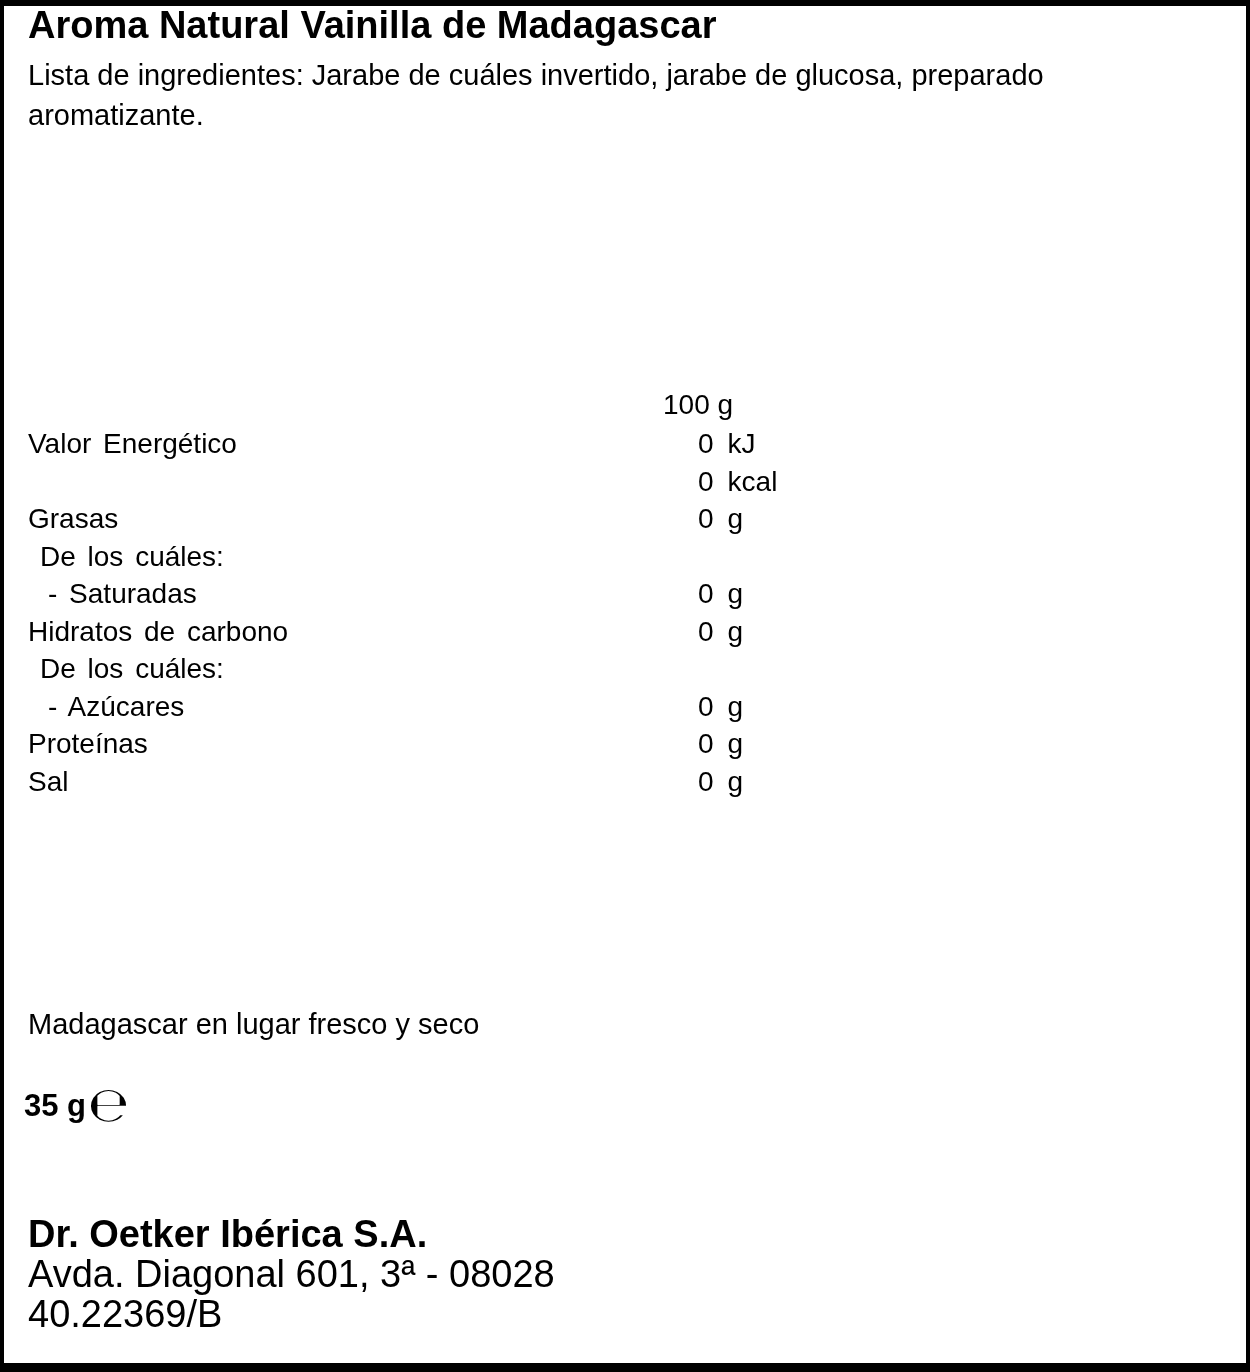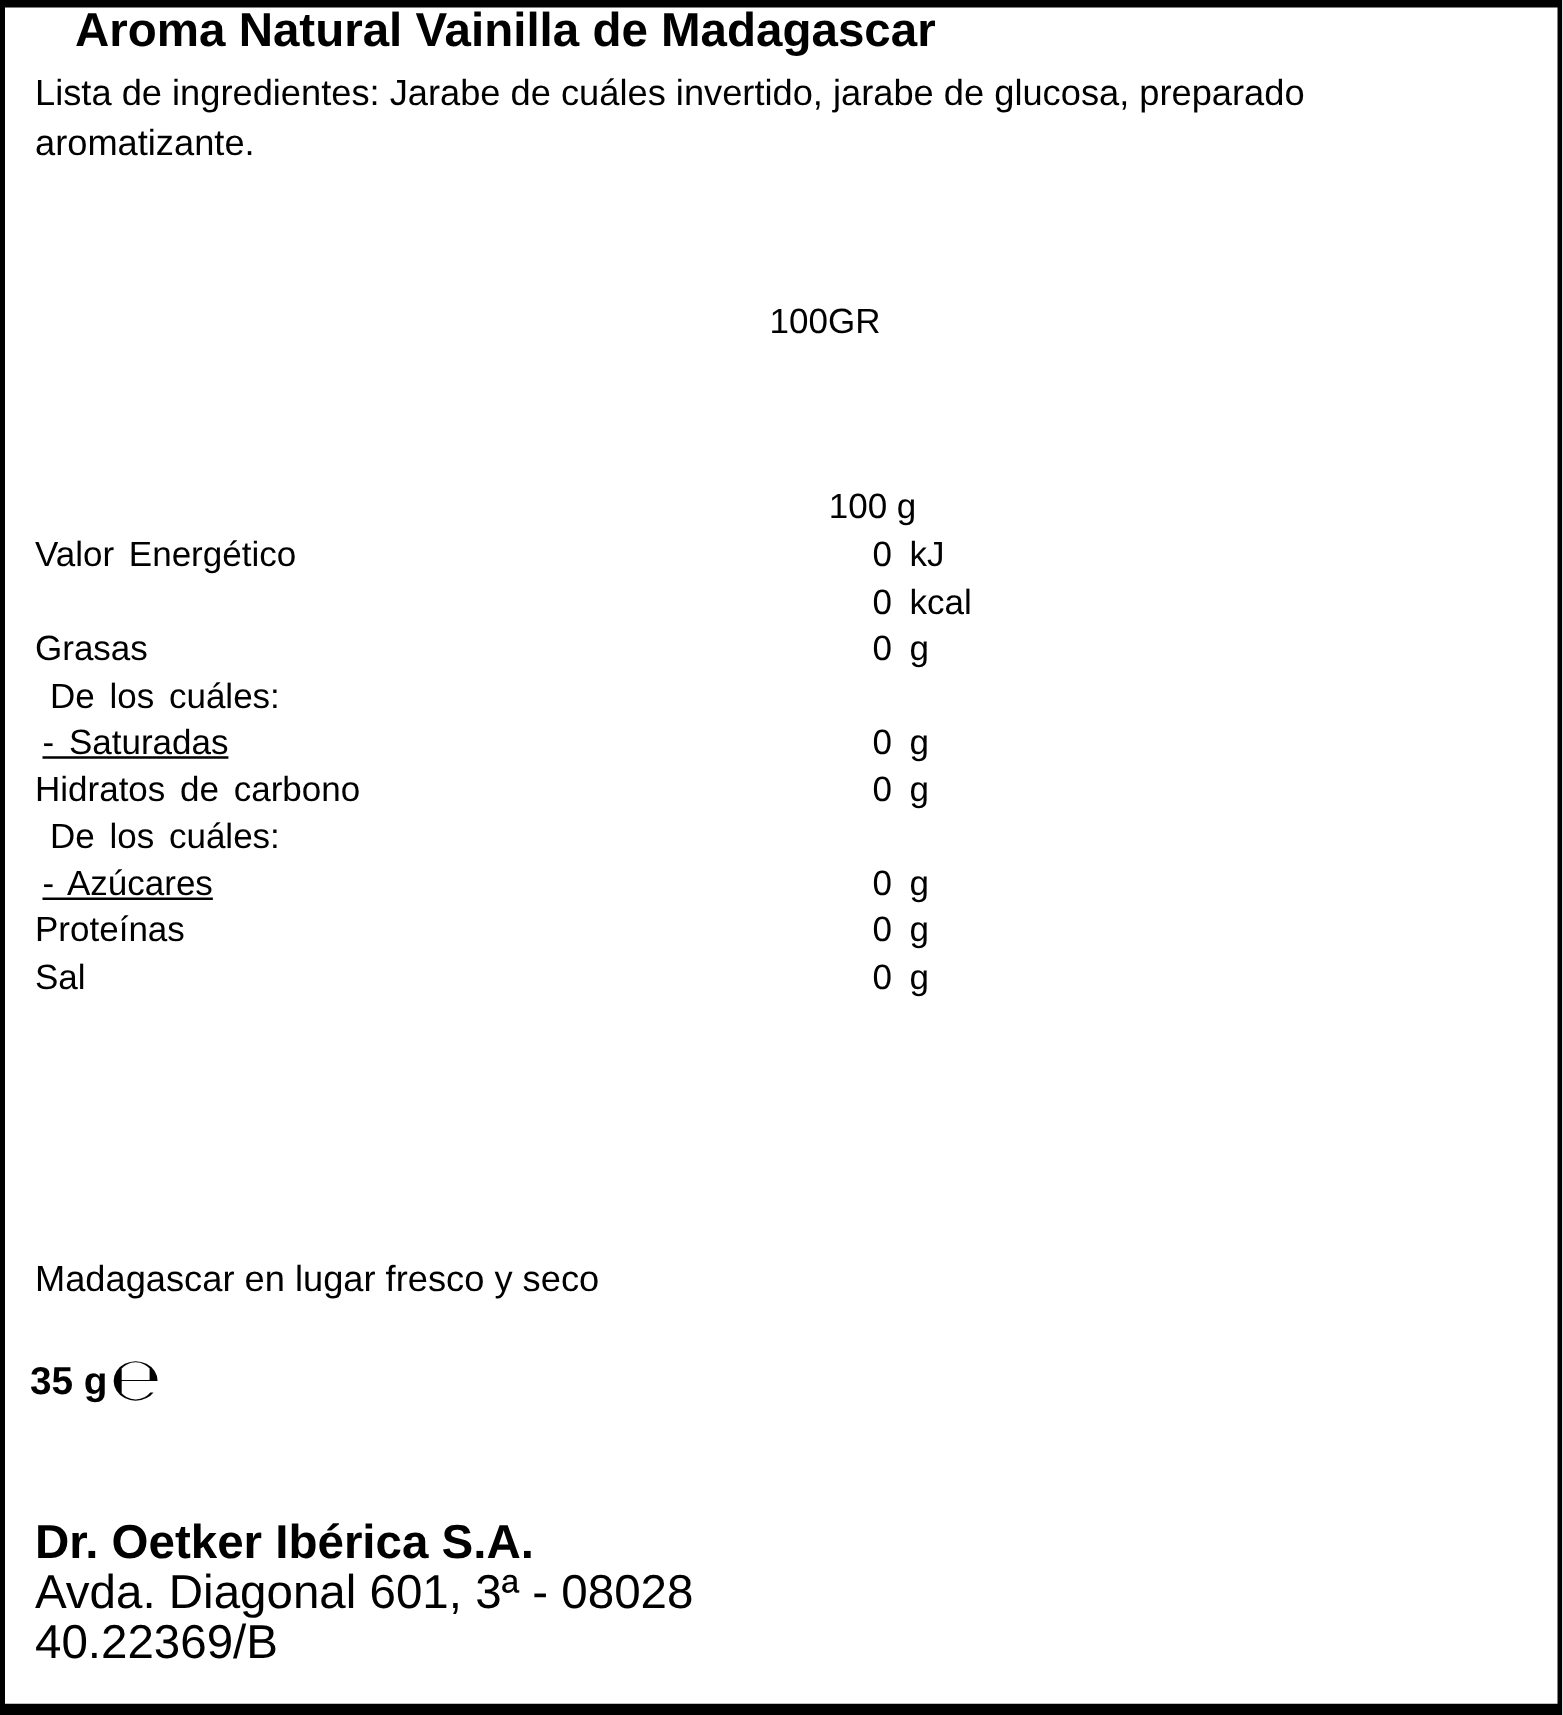--- a/index.html
+++ b/index.html
@@ -26,21 +26,20 @@
     pointer-events: none;
     box-sizing: border-box;
   }
   .title {
     position: absolute;
     left: 28px;
     top: 4px;
     font-size: 38px;
     font-weight: bold;
     white-space: nowrap;
-    margin-left: 32px;
   }
   .ingredients {
     position: absolute;
     left: 28px;
     top: 55px;
     width: 1170px;
     font-size: 29px;
     line-height: 40px;
   }
   .ref-block {
@@ -72,21 +71,21 @@
     line-height: 37.5px;
   }
   .nlabel {
     position: absolute;
     left: 28px;
     white-space: nowrap;
     word-spacing: 4px;
     text-align: center;
   }
   .nlabel.ind-a { left: 40px; }
-  .nlabel.ind-b { left: 34px; text-decoration: underline; }
+  .nlabel.ind-b { left: 48px; }
   .nvalue {
     position: absolute;
     left: 698px;
     white-space: nowrap;
   }
   .nvalue .unit { margin-left: 14px; }
   .storage {
     position: absolute;
     left: 28px;
     top: 1008px;
@@ -122,21 +121,20 @@
 <body>
 
 <div class="sheet">
   <div class="frame"></div>
 
   <div class="title">Aroma Natural Vainilla de Madagascar</div>
 
   <div class="ingredients">Lista de ingredientes: Jarabe de cuáles invertido, jarabe de glucosa, preparado aromatizante.</div>
 
   <div class="ref-block">
-    <div>100GR</div>
   </div>
 
   <div class="nutri-header">100 g</div>
 
   <div class="nutri-table">
     <div class="nrow">
       <span class="nlabel">Valor Energético</span>
       <span class="nvalue"><span class="num">0</span><span class="unit">kJ</span></span>
     </div>
     <div class="nrow">

